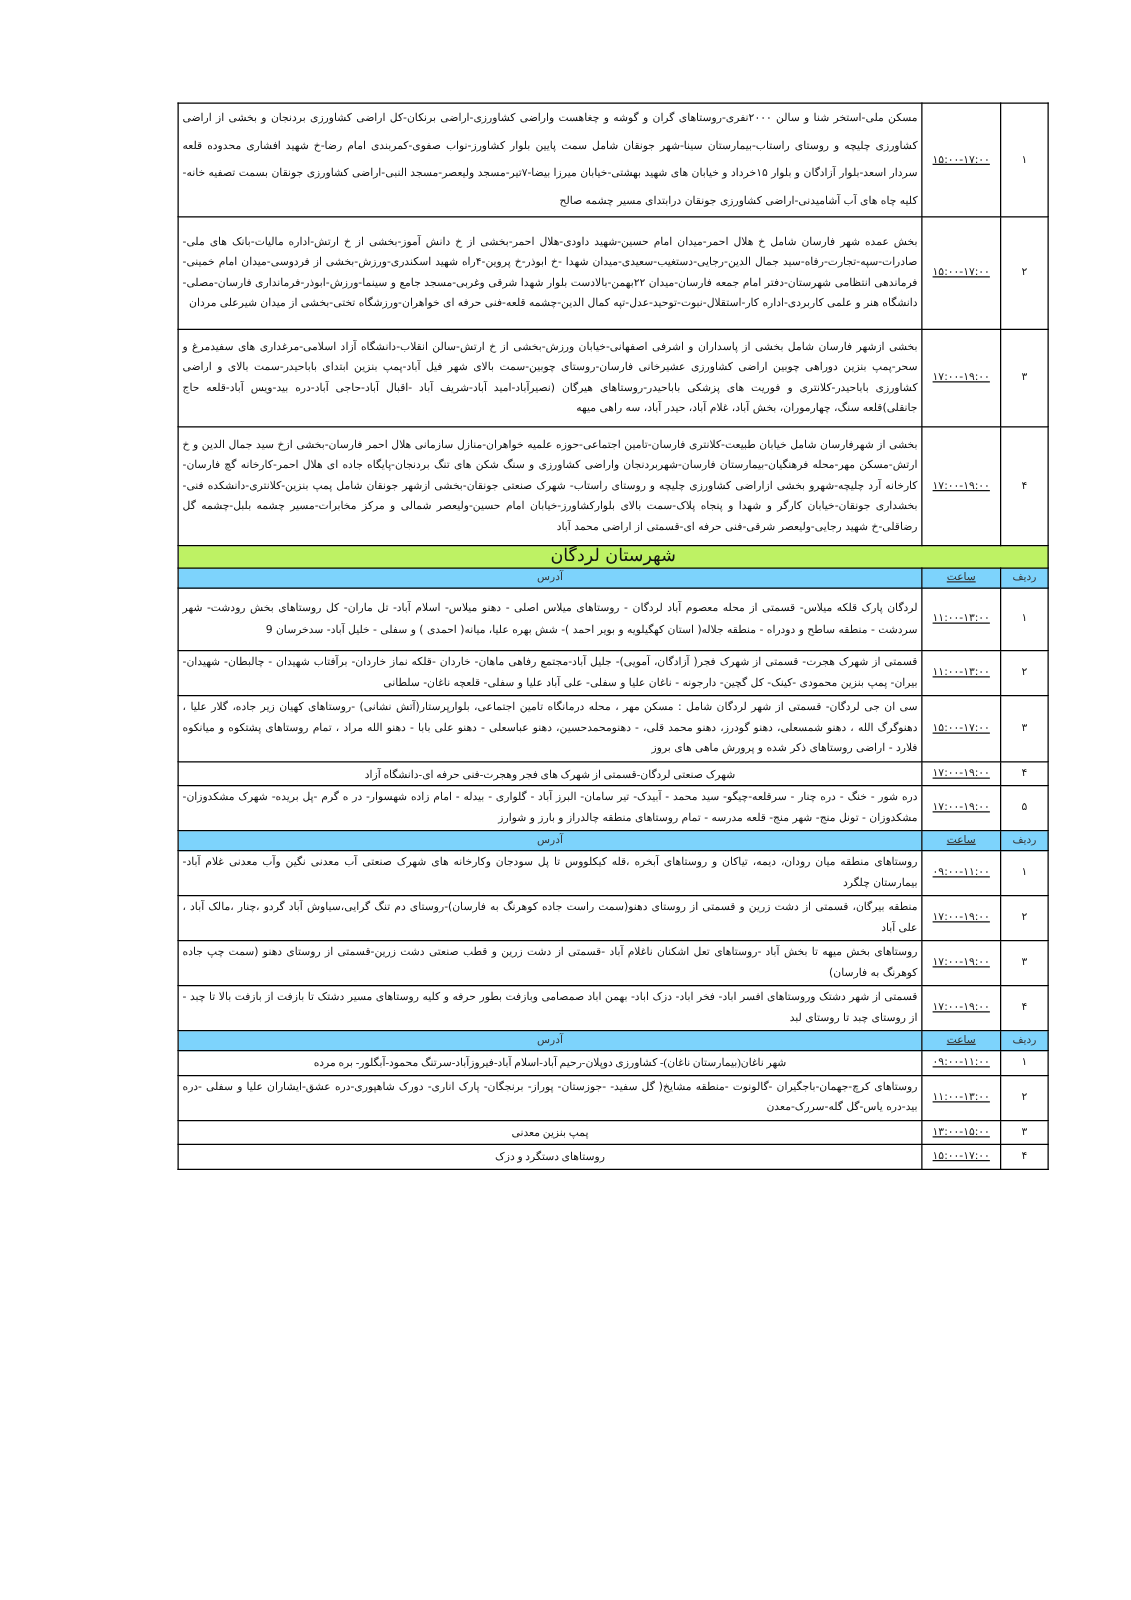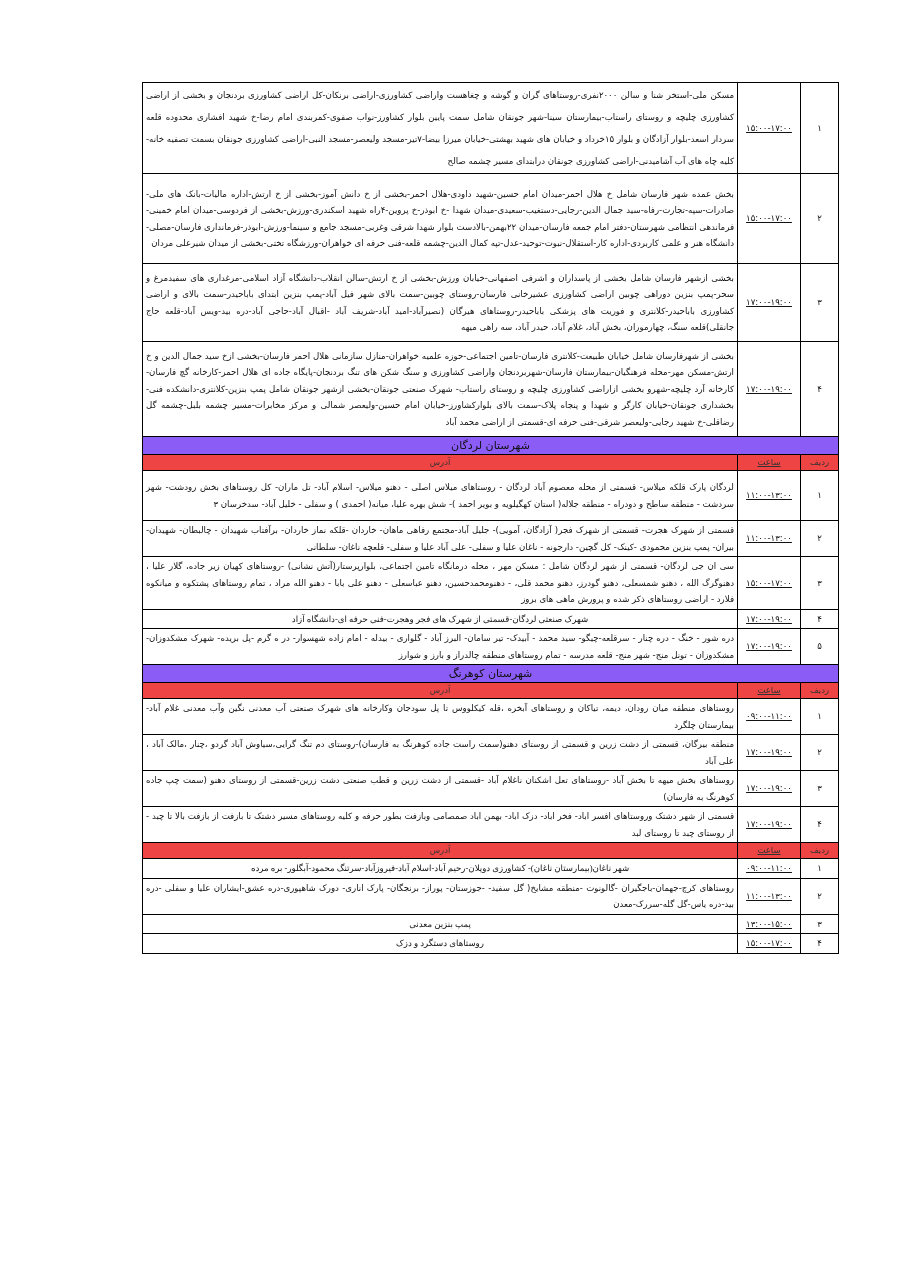--- a/index.html
+++ b/index.html
@@ -9,22 +9,22 @@
       border-collapse:collapse; direction:rtl; table-layout:fixed;
     }
     .page-table td {
       border:1px solid #000; font-size:8.6px; line-height:16.5px;
       vertical-align:middle; color:#111; padding:1px 3px;
     }
     .c-radif { width:31px; text-align:center; }
     .c-time { width:56px; text-align:center; direction:ltr; font-size:8px; color:#333;text-decoration:underline; }
     .c-addr { text-align:justify; text-align-last:right; }
     .c-addr.center { text-align:center; text-align-last:center;font-family:Liberation Serif, serif; }
-    tr.city td { background:#8b5cf6; text-align:center; font-size:11px; line-height:15px; padding:1px; }
-    tr.hdr td { background:#ef4444; text-align:center; font-size:8.5px; line-height:13px; padding:1px; color:#333; }
+    tr.city td { background:#bef264; text-align:center; font-size:14px; line-height:15px; padding:1px; }
+    tr.hdr td { background:#7dd3fc; text-align:center; font-size:8.5px; line-height:13px; padding:1px; color:#333; }
     tr.row1 td.c-addr { line-height:22px; }
     tr.row1 { height:90px; }
   </style>
 </head>
 <body>
 
 <table class="page-table">
   <tbody>
 
     <tr class="row1">
@@ -52,21 +52,21 @@
       <td colspan="3">شهرستان لردگان</td>
     </tr>
     <tr class="hdr">
       <td class="c-radif">ردیف</td>
       <td class="c-time">ساعت</td>
       <td>آدرس</td>
     </tr>
     <tr style="height:50px">
       <td class="c-radif">۱</td>
       <td class="c-time">۱۱:۰۰-۱۳:۰۰</td>
-      <td class="c-addr">لردگان پارک قلکه میلاس- قسمتی از محله معصوم آباد لردگان - روستاهای میلاس اصلی - دهنو میلاس- اسلام آباد- تل ماران- کل روستاهای بخش رودشت- شهر سردشت - منطقه ساطح و دودراه - منطقه جلاله( استان کهگیلویه و بویر احمد )- شش بهره علیا، میانه( احمدی ) و سفلی - خلیل آباد- سدخرسان ۳</td>
+      <td class="c-addr">لردگان پارک قلکه میلاس- قسمتی از محله معصوم آباد لردگان - روستاهای میلاس اصلی - دهنو میلاس- اسلام آباد- تل ماران- کل روستاهای بخش رودشت- شهر سردشت - منطقه ساطح و دودراه - منطقه جلاله( استان کهگیلویه و بویر احمد )- شش بهره علیا، میانه( احمدی ) و سفلی - خلیل آباد- سدخرسان 9</td>
     </tr>
     <tr style="height:36px">
       <td class="c-radif">۲</td>
       <td class="c-time">۱۱:۰۰-۱۳:۰۰</td>
       <td class="c-addr">قسمتی از شهرک هجرت- قسمتی از شهرک فجر( آزادگان، آمویی)- جلیل آباد-مجتمع رفاهی ماهان- خاردان -قلکه نماز خاردان- برآفتاب شهیدان - چالبطان- شهیدان- بیران- پمپ بنزین محمودی -کینک- کل گچین- دارجونه - ناغان علیا و سفلی- علی آباد علیا و سفلی- قلعچه ناغان- سلطانی</td>
     </tr>
     <tr style="height:52px">
       <td class="c-radif">۳</td>
       <td class="c-time">۱۵:۰۰-۱۷:۰۰</td>
       <td class="c-addr">سی ان جی لردگان- قسمتی از شهر لردگان شامل : مسکن مهر ، محله درمانگاه تامین اجتماعی، بلوارپرستار(آتش نشانی) -روستاهای کهیان زیر جاده، گلار علیا ، دهنوگرگ الله ، دهنو شمسعلی، دهنو گودرز، دهنو محمد قلی، - دهنومحمدحسین، دهنو عباسعلی - دهنو علی بابا - دهنو الله مراد ، تمام روستاهای پشتکوه و میانکوه فلارد - اراضی روستاهای ذکر شده و پرورش ماهی های بروز</td>
@@ -75,23 +75,20 @@
       <td class="c-radif">۴</td>
       <td class="c-time">۱۷:۰۰-۱۹:۰۰</td>
       <td class="c-addr center">شهرک صنعتی لردگان-قسمتی از شهرک های فجر وهجرت-فنی حرفه ای-دانشگاه آزاد</td>
     </tr>
     <tr style="height:36px">
       <td class="c-radif">۵</td>
       <td class="c-time">۱۷:۰۰-۱۹:۰۰</td>
       <td class="c-addr">دره شور - خنگ - دره چنار - سرقلعه-چیگو- سید محمد - آبیدک- تیر سامان- البرز آباد - گلواری - بیدله - امام زاده شهسوار- در ه گرم -پل بریده- شهرک مشکدوزان- مشکدوزان - تونل منج- شهر منج- قلعه مدرسه - تمام روستاهای منطقه چالدراز و بارز و شوارز</td>
     </tr>
 
-    <tr class="city">
-      <td colspan="3">شهرستان کوهرنگ</td>
-    </tr>
     <tr class="hdr">
       <td class="c-radif">ردیف</td>
       <td class="c-time">ساعت</td>
       <td>آدرس</td>
     </tr>
     <tr style="height:36px">
       <td class="c-radif">۱</td>
       <td class="c-time">۰۹:۰۰-۱۱:۰۰</td>
       <td class="c-addr">روستاهای منطقه میان رودان، دیمه، تیاکان و روستاهای آبخره ،قله کیکلووس تا پل سودجان وکارخانه های شهرک صنعتی آب معدنی نگین وآب معدنی غلام آباد- بیمارستان چلگرد</td>
     </tr>

